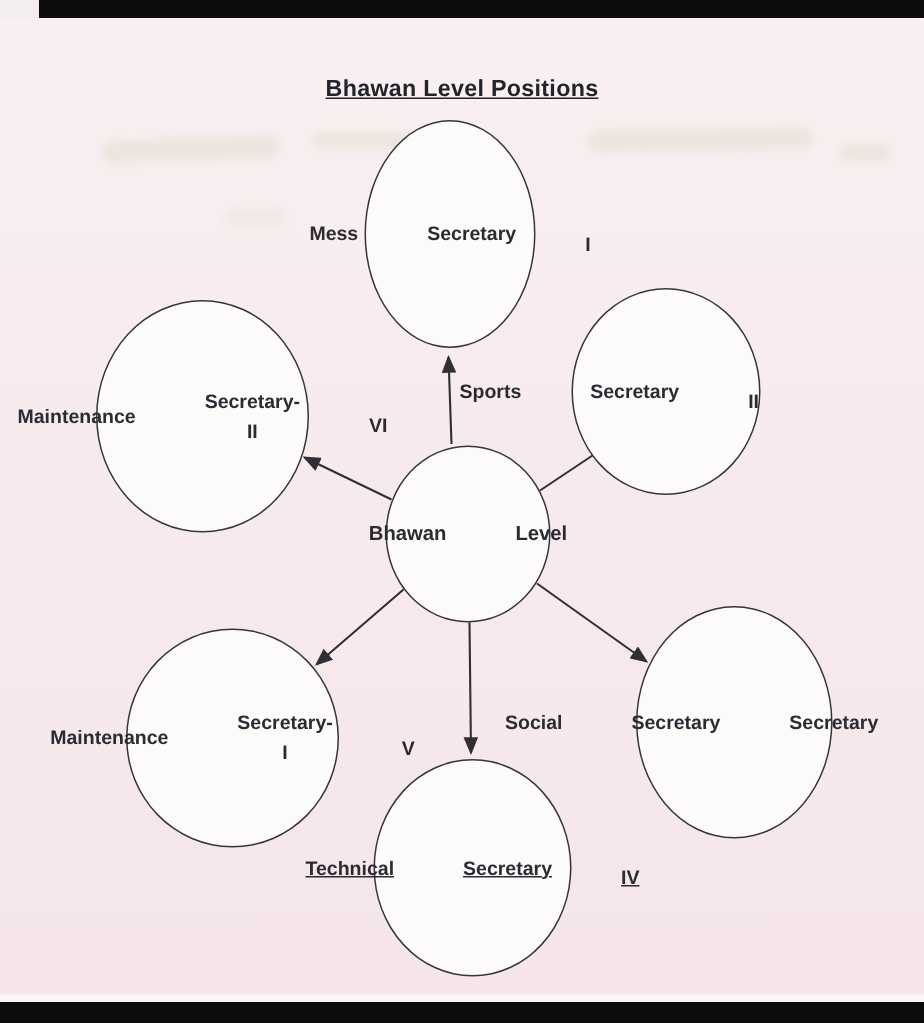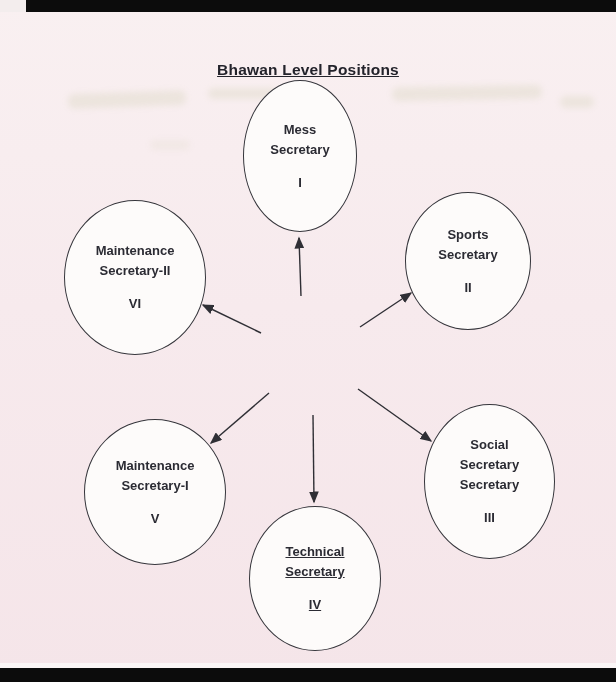--- a/index.html
+++ b/index.html
@@ -42,51 +42,52 @@
   }
   .s1{left:68px;  top:92px;  width:118px; height:15px; transform:rotate(-2deg);}
   .s2{left:392px; top:86px;  width:150px; height:14px; transform:rotate(-1deg);}
   .s3{left:208px; top:88px;  width:70px;  height:11px;}
   .s4{left:560px; top:96px;  width:34px;  height:12px;}
   .s5{left:150px; top:140px; width:40px;  height:10px; opacity:.10;}
 
   .title{
     position:absolute;
     top:46px; left:0; right:0;
-    margin:15px;
+    margin:5px;
     text-align:center;
     font-size:15.5px;
     font-weight:bold;
     color:#23232b;
     text-decoration:underline;
     letter-spacing:.2px;
   }
   .arrows{
     position:absolute; inset:0;
     pointer-events:none;
   }
   .node{
     position:absolute;
     border:1.5px solid #35353b;
     border-radius:50%;
     background:#fdfbfa;
     display:flex;
-    flex-direction:column;
+    flex-direction:row;
     align-items:center;
     justify-content:center;
     text-align:center;
     font-weight:bold;
     font-size:13px;
     line-height:20px;
     color:#2b2b33;
     box-sizing:border-box;
+    gap:46px;
   }
   .center-node{left:257px; top:297px; width:110px; height:118px; font-size:13.5px;}
   .n-mess     {left:243px; top:80px;  width:114px; height:152px;}
-  .n-sports   {left:405px; top:192px; width:126px; height:138px;}
+  .n-sports   {left:381px; top:192px; width:126px; height:138px;justify-content:flex-end;}
   .n-social   {left:424px; top:404px; width:131px; height:155px;justify-content:center;}
   .n-technical{left:249px; top:506px; width:132px; height:145px;text-decoration:underline;}
   .n-m1       {left:84px;  top:419px; width:142px; height:146px;}
   .n-m2       {left:64px;  top:200px; width:142px; height:155px;}
   .numeral{margin-top:13px;}
 </style>
 </head>
 <body>
 
 <div class="page">
@@ -109,20 +110,24 @@
       </marker>
     </defs>
     <line x1="301" y1="296" x2="299" y2="238" stroke="#2f2f35" stroke-width="1.4" marker-end="url(#ah)"></line>
     <line x1="360" y1="327" x2="411" y2="293" stroke="#2f2f35" stroke-width="1.4" marker-end="url(#ah)"></line>
     <line x1="358" y1="389" x2="431" y2="441" stroke="#2f2f35" stroke-width="1.4" marker-end="url(#ah)"></line>
     <line x1="313" y1="415" x2="314" y2="502" stroke="#2f2f35" stroke-width="1.4" marker-end="url(#ah)"></line>
     <line x1="269" y1="393" x2="211" y2="443" stroke="#2f2f35" stroke-width="1.4" marker-end="url(#ah)"></line>
     <line x1="261" y1="333" x2="203" y2="305" stroke="#2f2f35" stroke-width="1.4" marker-end="url(#ah)"></line>
   </svg>
 
+  <div class="node center-node">
+    <span>Bhawan</span>
+    <span>Level</span>
+  </div>
 
   <div class="node n-mess">
     <span>Mess</span>
     <span>Secretary</span>
     <span class="numeral">I</span>
   </div>
 
   <div class="node n-sports">
     <span>Sports</span>
     <span>Secretary</span>

